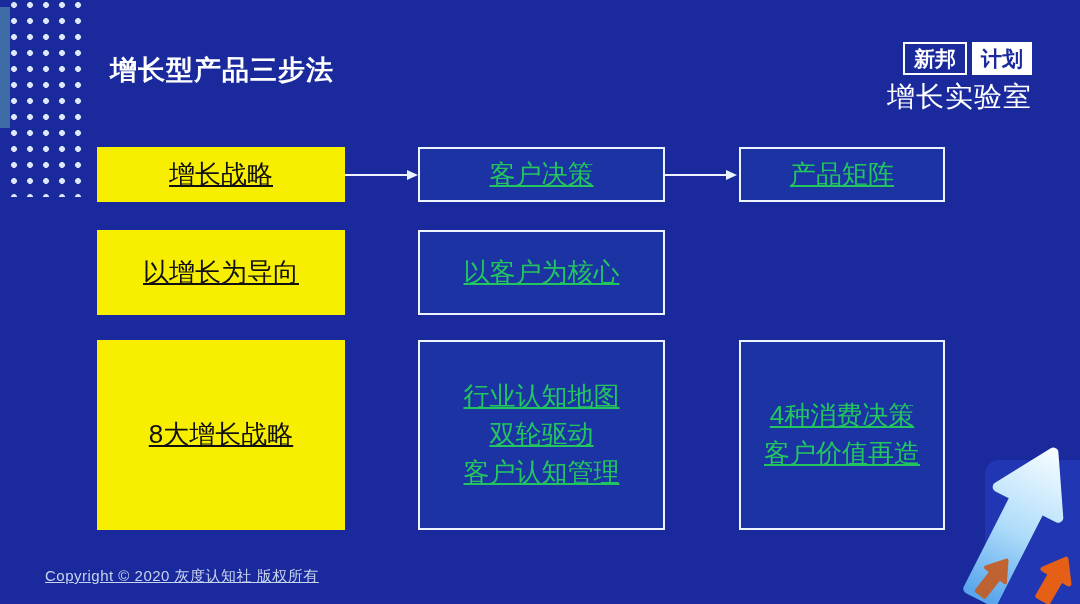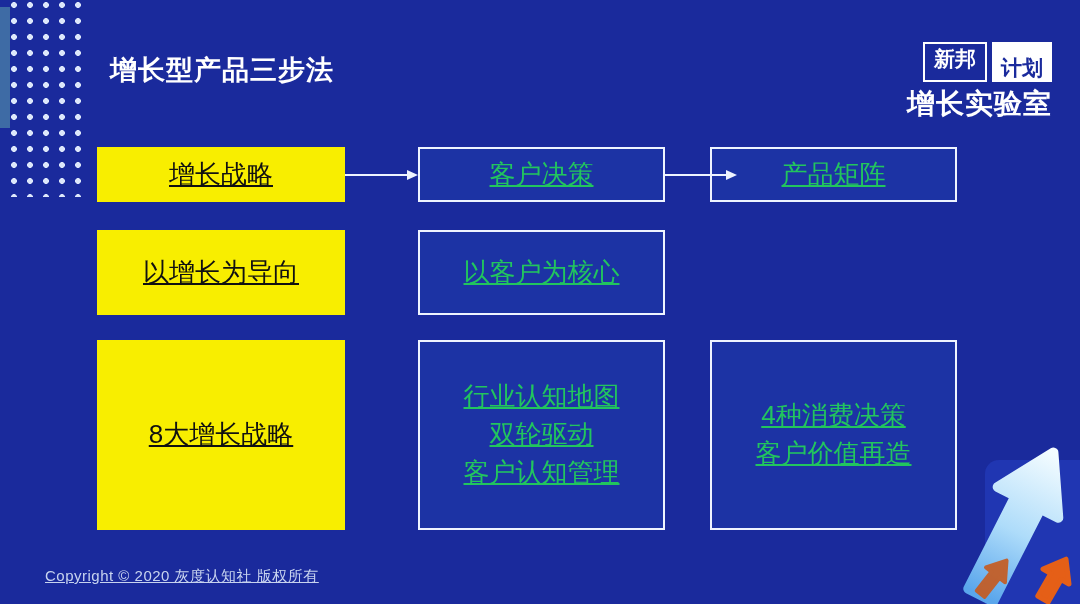--- a/index.html
+++ b/index.html
@@ -37,47 +37,47 @@
     left: 110px; top: 52px;
     color: #FFFFFF;
     font-size: 27px;
     font-weight: bold;
     letter-spacing: 1px;
   }
 
   
   .logo {
     position: absolute;
-    right: 28px; top: 42px;
+    right: 48px; top: 42px;
     display: flex;
     flex-direction: column;
     align-items: flex-end;
   }
   .logo-badges { display: flex; gap: 5px; }
   .badge-outline {
     border: 2px solid #FFFFFF;
     color: #FFFFFF;
     font-size: 21px;
     font-weight: bold;
     padding: 3px 9px;
     line-height: 1.1;
   }
   .badge-solid {
     background: #FFFFFF;
     color: #1A2A9C;
     font-size: 21px;
     font-weight: bold;
-    padding: 14px 9px 3px 9px;
+    padding: 5px 9px 3px 9px;
     line-height: 1.1;
   }
   .logo-subtitle {
     margin-top: 3px;
     color: #FFFFFF;
     font-size: 28px;
-    font-weight: bold;
+    font-weight: normal;
     letter-spacing: 1px;
   }
 
   
   .box {
     position: absolute;
     display: flex;
     align-items: center;
     justify-content: center;
     text-align: center;
@@ -90,21 +90,21 @@
     background: #F8EE00;
     color: #111111;
   }
   .box.blue {
     background: #1C33A4;
     color: #22c55e;
     border: 2px solid #EEF4FF;
   }
   .c1 { left: 97px;  width: 248px; }
   .c2 { left: 418px; width: 247px; }
-  .c3 { left: 710px; width: 247px; }
+  .c3 { left: 739px; width: 206px; }
   .r1 { top: 147px; height: 55px; }
   .r2 { top: 230px; height: 85px; }
   .r3 { top: 340px; height: 190px; }
 
   .connector { position: absolute; top: 168px; }
   .connector.a1 { left: 345px; }
   .connector.a2 { left: 665px; }
 
   .copyright {
     position: absolute;

